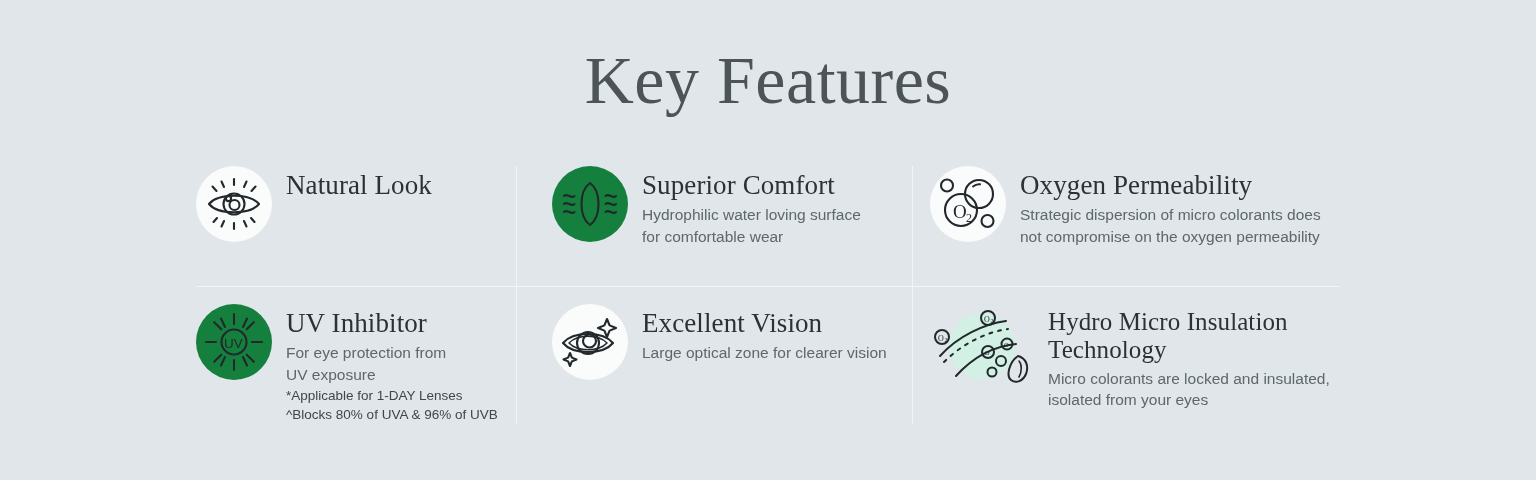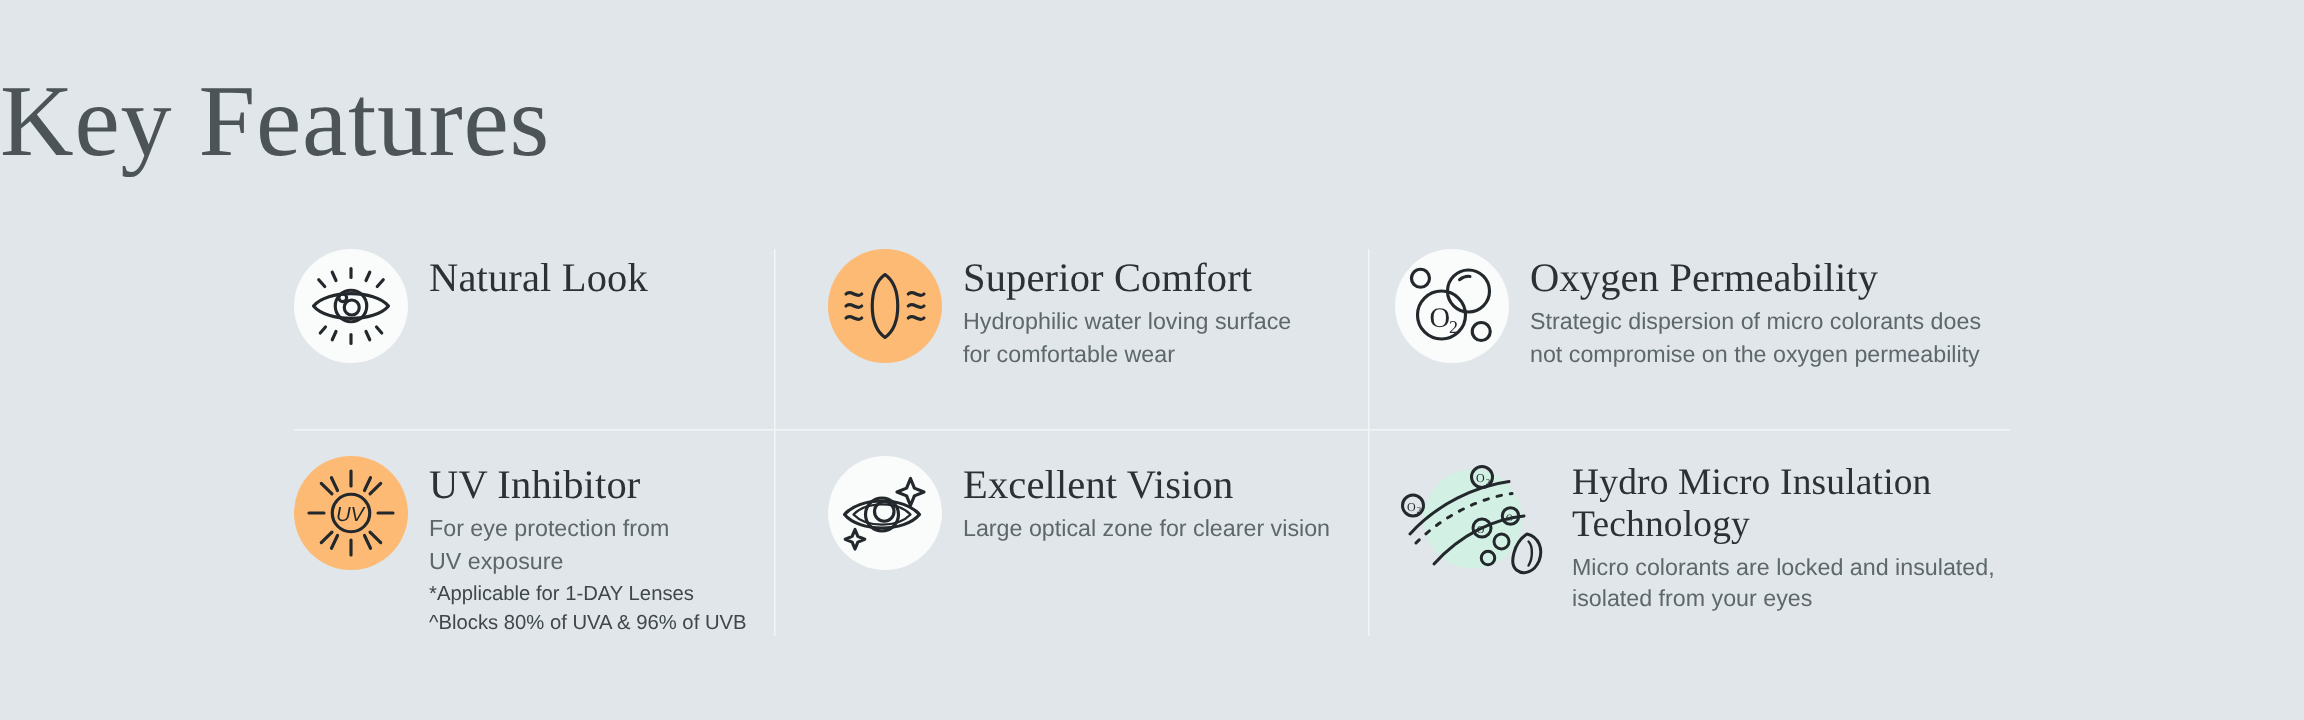--- a/index.html
+++ b/index.html
@@ -10,20 +10,21 @@
     font-family:"Liberation Sans", sans-serif;
     overflow:hidden;
   }
 
   #page { position:relative; width:1536px; height:480px; background:#e0e6e9; }
 
   
   .page-title {
     position:absolute;
     top:46px; left:0; width:1536px;
+    text-align:center;
     font-family:"Liberation Serif", serif;
     font-size:68px;
     font-weight:400;
     letter-spacing:0.5px;
     color:#4c5458;
     line-height:1.0;
   }
 
   
   .features-grid {
@@ -68,21 +69,21 @@
 
   
   .icon-badge {
     position:relative;
     flex:0 0 auto;
     width:76px; height:76px;
     border-radius:50%;
     display:flex; align-items:center; justify-content:center;
   }
   .icon-badge.white { background:#fafbfb; }
-  .icon-badge.mint  { background:#fdba74;font-style:italic; }
+  .icon-badge.mint  { background:#15803d; }
   .icon-badge.wide  { width:104px; height:84px; background:transparent; }
   .icon-badge svg { display:block; overflow:visible; }
 
   
   .feature-text { padding-top:4px; }
 
   .feature-title {
     font-family:"Liberation Serif", serif;
     font-size:27px;
     font-weight:400;

